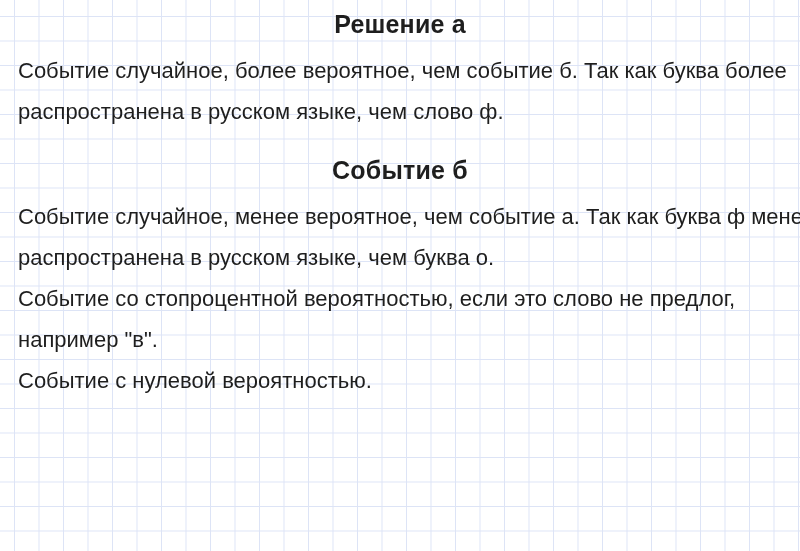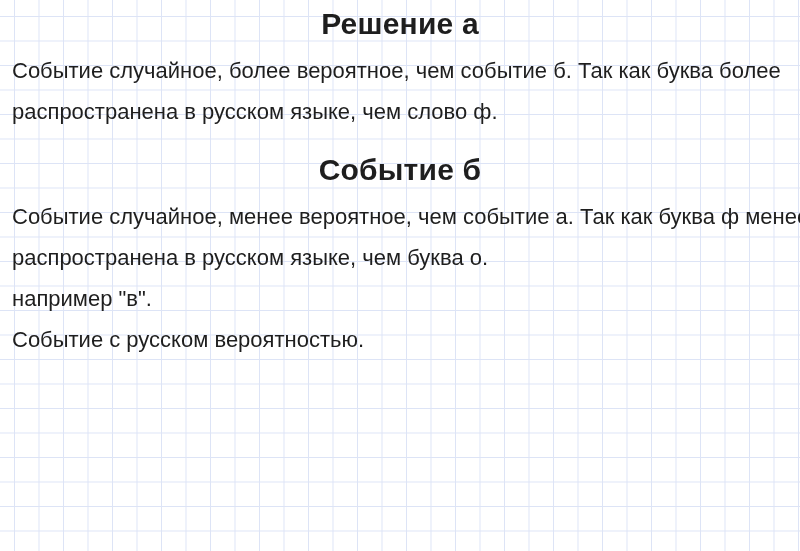--- a/index.html
+++ b/index.html
@@ -16,33 +16,33 @@
     background-image:
       linear-gradient(to right, #dde4f6 1px, transparent 1px),
       linear-gradient(to bottom, #dde4f6 1px, transparent 1px);
     background-size: 24.5px 24.5px;
     background-position: 14px 16px;
     color: #1e1e1e;
     font-family: "Liberation Sans", sans-serif;
   }
   .section-title {
     margin: 20px 0 8px 0;
-    font-size: 30px;
+    font-size: 25px;
     line-height: 36px;
     font-weight: 600;
     text-align: center;
     letter-spacing: 0.2px;
     color: #1e1e1e;
   }
   .section:first-child .section-title {
     margin-top: 6px;
   }
   .para {
     margin: 0;
-    padding: 0 12px;
+    padding: 0 18px;
     font-size: 22px;
     line-height: 41px;
     font-weight: 400;
   }
   .para-line {
     white-space: nowrap;
   }
 </style>
 </head>
 <body>
@@ -60,23 +60,24 @@
   <section class="section">
     <h2 class="section-title">Событие б</h2>
     <div class="para">
       <div class="para-line">Событие случайное, менее вероятное, чем событие а. Так как буква ф менее</div>
       <div class="para-line">распространена в русском языке, чем буква о.</div>
     </div>
   </section>
 
   <section class="section">
     <div class="para">
+      <div class="para-line">Событие со стопроцентной вероятностью, если это слово не предлог,</div>
       <div class="para-line">например "в".</div>
     </div>
   </section>
 
   <section class="section">
     <div class="para">
-      <div class="para-line">Событие с русском вероятностью.</div>
+      <div class="para-line">Событие с нулевой вероятностью.</div>
     </div>
   </section>
 
 </div>
 
 </body></html>

